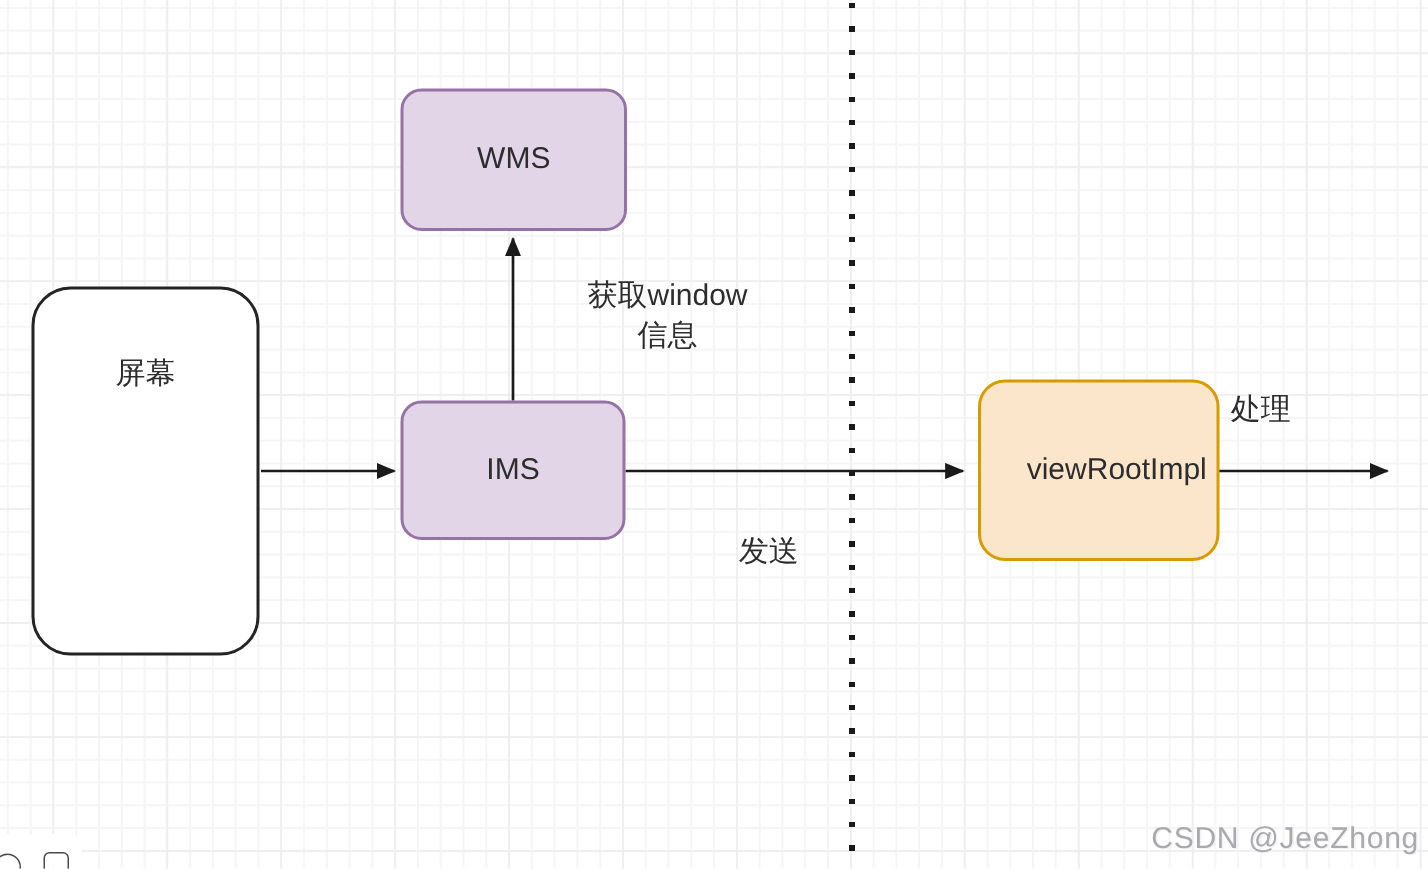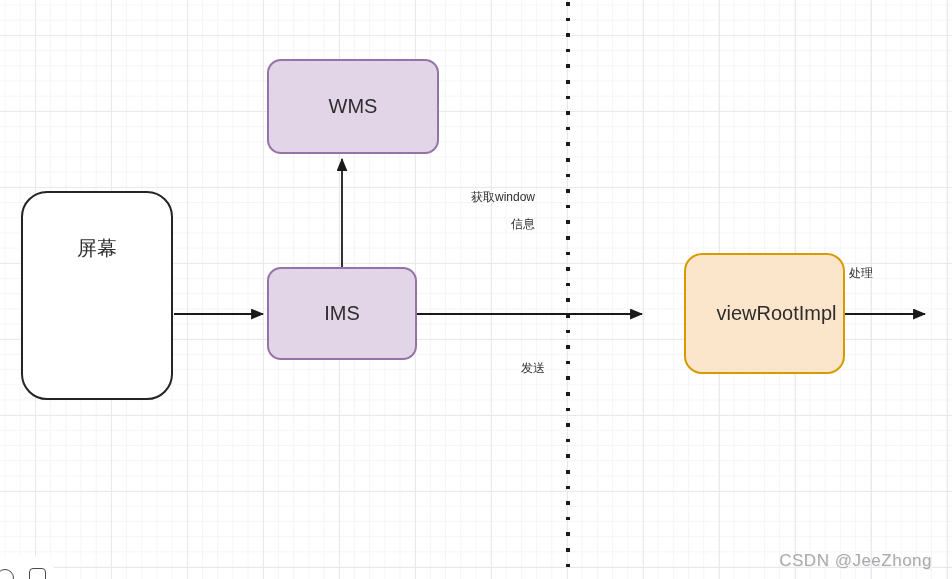--- a/index.html
+++ b/index.html
@@ -50,39 +50,39 @@
   .node-purple{
     background:var(--purple-fill);
     border:2px solid var(--purple-border);
     border-radius:14px;
   }
   .node-orange{
     background:var(--orange-fill);
     border:2px solid var(--orange-border);
     border-radius:18px;
   }
-  #node-screen{left:21px;top:191px;width:152px;height:209px;align-items:flex-start;}
+  #node-screen{left:21px;top:191px;width:152px;height:246px;align-items:flex-start;}
   #node-screen .node-label{margin-top:42px;}
-  #node-wms{left:267px;top:59px;width:172px;height:95px;}
+  #node-wms{left:267px;top:59px;width:151px;height:95px;}
   #node-ims{left:267px;top:267px;width:150px;height:93px;}
-  #node-vri{left:684px;top:253px;width:161px;height:121px;padding-left:24px;}
+  #node-vri{left:652px;top:253px;width:161px;height:121px;padding-left:24px;}
   .edge-label{
     position:absolute;
-    font-size:12px;color:var(--ink);
-    text-align:right;
+    font-size:20px;color:var(--ink);
+    text-align:center;
     white-space:pre-line;
     line-height:27px;
     text-shadow:0 0 3px #fff,0 0 3px #fff;
   }
   #lbl-getwin{left:355px;top:184px;width:180px;}
   #lbl-send{left:480px;top:355px;width:65px;}
   #lbl-process{left:808px;top:260px;width:65px;}
   .watermark{
-    position:absolute;right:20px;bottom:8px;
-    font-size:17px;color:#aaaaae;letter-spacing:.5px;
+    position:absolute;right:6px;bottom:8px;
+    font-size:20px;color:#aaaaae;letter-spacing:.5px;
     text-shadow:1px 1px 0 #f2f2f2;
   }
   .shape-panel{
     position:absolute;left:0;top:556px;width:54px;height:23px;
     background:#fff;border-top-right-radius:8px;
   }
   .shape-panel .tool{position:absolute;border:1.6px solid #4a4a4a;background:#fff;}
   .tool-circle{left:-4px;top:13px;width:18px;height:18px;border-radius:50%;}
   .tool-square{left:29px;top:12px;width:17px;height:17px;border-radius:4px;}
 </style>

